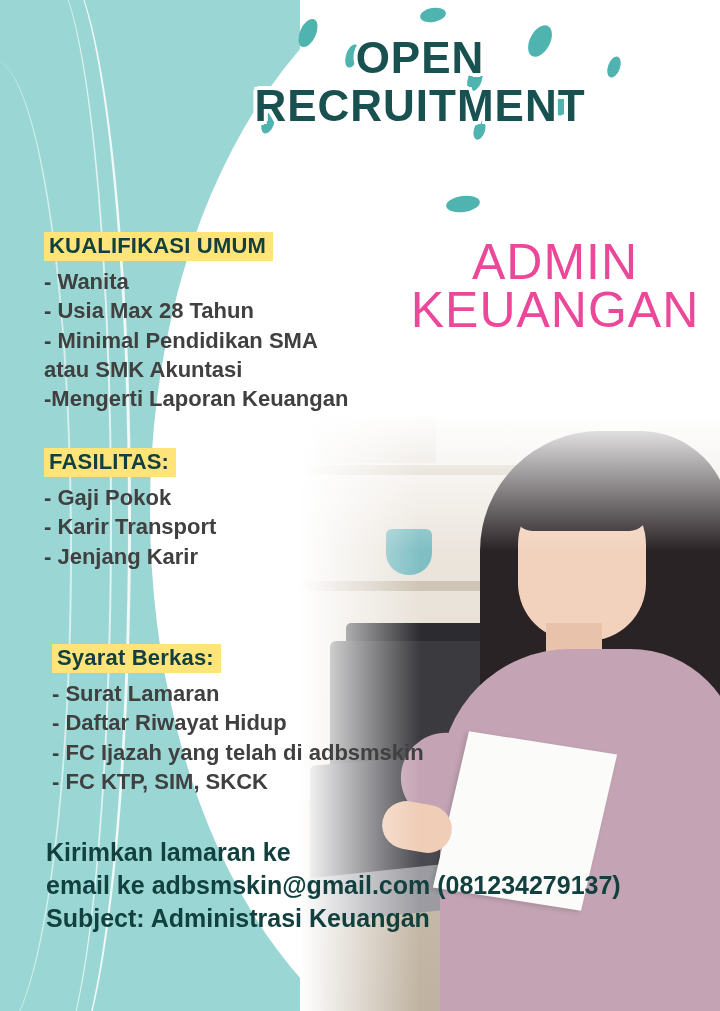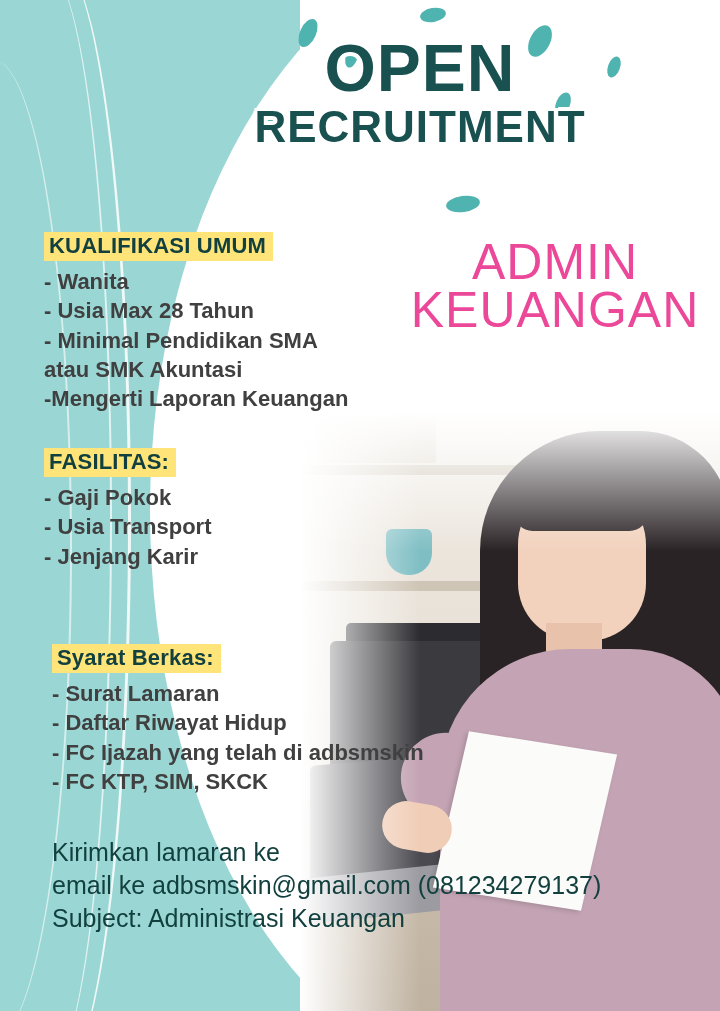--- a/index.html
+++ b/index.html
@@ -307,21 +307,21 @@
     color: #18514f;
     font-weight: bold;
     line-height: .92;
     letter-spacing: 1px;
     text-shadow:
       -3px -3px 0 #ffffff,  3px -3px 0 #ffffff,
       -3px  3px 0 #ffffff,  3px  3px 0 #ffffff,
        0px  4px 0 #ffffff,  4px  0px 0 #ffffff,
       -4px  0px 0 #ffffff,  0px -4px 0 #ffffff;
   }
-  .headline .l1 { font-size: 66px; display: block; text-align: center; }
+  .headline .l1 { font-size: 44px; display: block; text-align: center; }
   .headline .l2 { font-size: 44px; display: block; margin-top: 8px; }
 
   .subject-title {
     position: absolute;
     left: 400px;
     top: 238px;
     width: 310px;
     text-align: center;
     color: #ec4899;
     font-weight: normal;
@@ -357,24 +357,24 @@
     line-height: 1.33;
     white-space: nowrap;
   }
 
   #kualifikasi { left: 44px; top: 232px; }
   #fasilitas   { left: 44px; top: 448px; }
   #syarat      { left: 52px; top: 644px; }
 
   .contact {
     position: absolute;
-    left: 52px;
+    left: 46px;
     top: 836px;
     color: #12403f;
-    font-weight: normal;
+    font-weight: bold;
     font-size: 25px;
     line-height: 1.32;
     white-space: nowrap;
   }
   .contact div { display: block; }
 </style>
 </head>
 <body>
 
 <div class="poster">
@@ -442,21 +442,21 @@
       <li>- Minimal Pendidikan SMA</li>
       <li>  atau SMK Akuntasi</li>
       <li>-Mengerti Laporan Keuangan</li>
     </ul>
   </div>
 
   <div class="section" id="fasilitas">
     <div class="sec-head">FASILITAS:</div>
     <ul class="sec-list">
       <li>- Gaji Pokok</li>
-      <li>- Usia Transport</li>
+      <li>- Karir Transport</li>
       <li>- Jenjang Karir</li>
     </ul>
   </div>
 
   <div class="section" id="syarat">
     <div class="sec-head">Syarat Berkas:</div>
     <ul class="sec-list">
       <li>- Surat Lamaran</li>
       <li>- Daftar Riwayat Hidup</li>
       <li>- FC Ijazah yang telah di adbsmskin</li>

